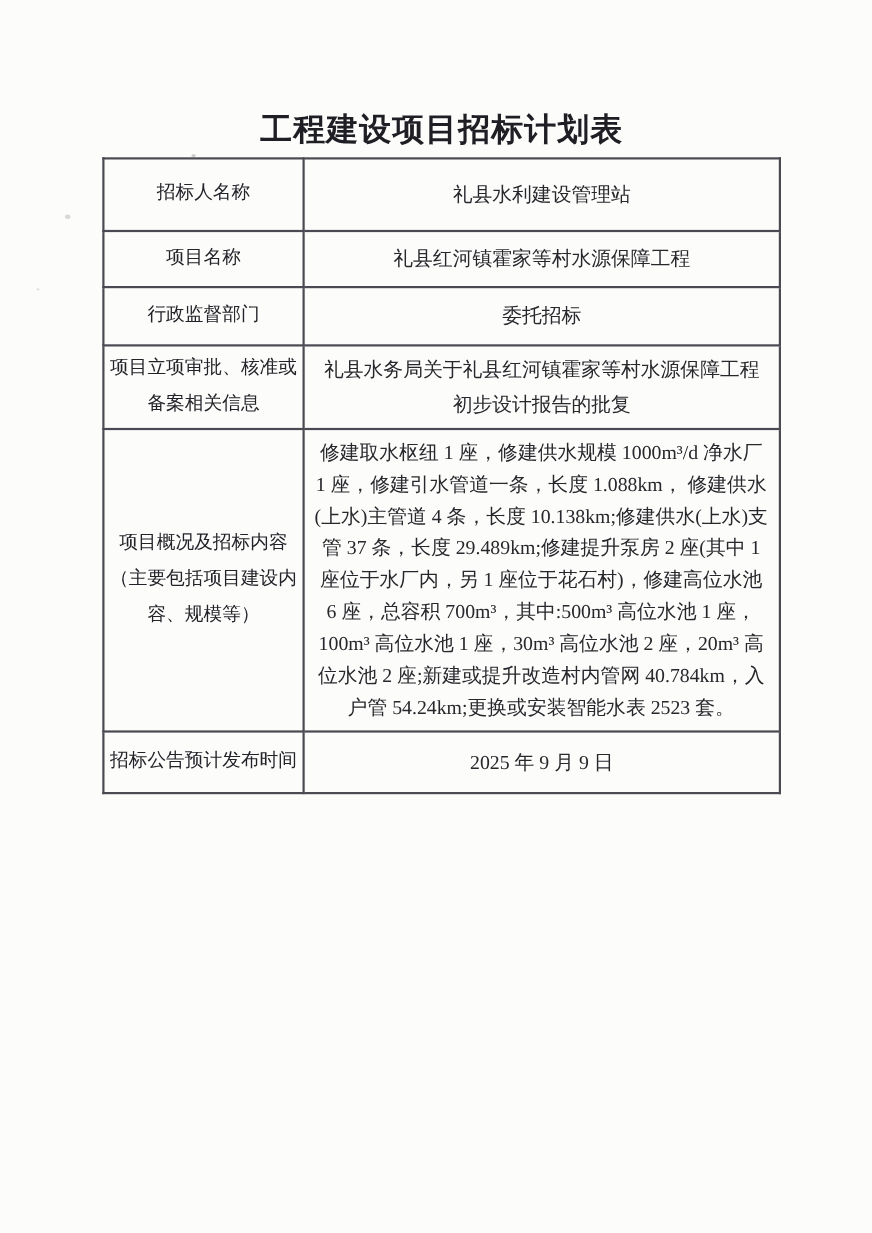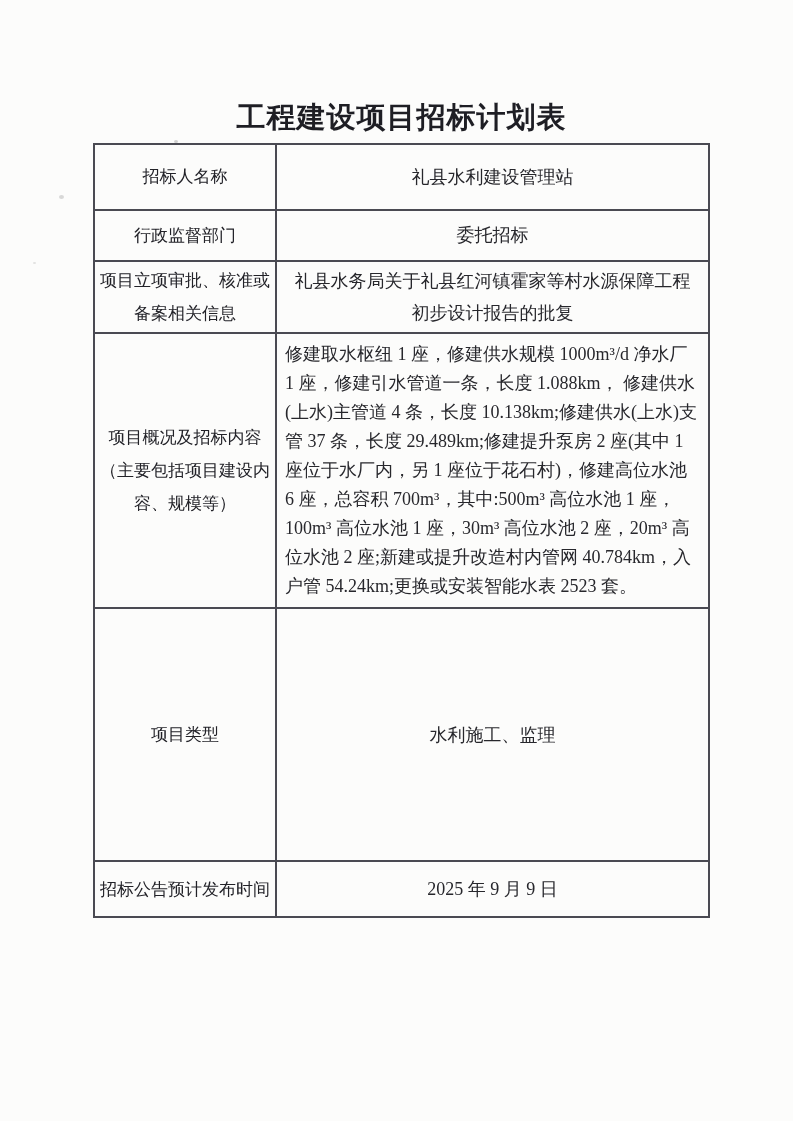--- a/index.html
+++ b/index.html
@@ -53,31 +53,31 @@
     border: 2px solid #4a4a52;
     vertical-align: middle;
     background: transparent;
   }
   td.label {
     text-align: center;
     font-size: 17px;
     line-height: 1.95;
     padding: 2px 3px;
     color: #222228;
-    font-family: Liberation Sans, sans-serif;
+    font-family: Liberation Mono, monospace;
   }
   td.value {
     text-align: center;
     font-size: 18px;
     line-height: 1.8;
     padding: 2px 10px;
     color: #27272c;
   }
   td.value.left {
-    text-align: left;
+    text-align: center;
     line-height: 29px;
     padding: 6px 9px 6px 8px;
   }
   
   tr:nth-child(1)  td { height: 60px; }
   tr:nth-child(2)  td { height: 45px; }
   tr:nth-child(3)  td { height: 47px; border-radius: 17px; }
   tr:nth-child(4)  td { height: 70px; }
   tr:nth-child(5)  td { height: 247px; text-align: center; }
   tr:nth-child(6)  td { height: 50px; }
@@ -102,34 +102,34 @@
     <colgroup>
       <col style="width:182px">
       <col style="width:433px">
     </colgroup>
     <tbody>
         <tr>
           <td class="label">招标人名称</td>
           <td class="value">礼县水利建设管理站</td>
         </tr>
         <tr>
+          <td class="label">项目名称</td>
+          <td class="value">礼县红河镇霍家等村水源保障工程</td>
+        </tr>
+        <tr>
           <td class="label">行政监督部门</td>
           <td class="value">委托招标</td>
         </tr>
         <tr>
           <td class="label">项目立项审批、核准或备案相关信息</td>
           <td class="value">礼县水务局关于礼县红河镇霍家等村水源保障工程初步设计报告的批复</td>
         </tr>
         <tr>
           <td class="label">项目概况及招标内容（主要包括项目建设内容、规模等）</td>
           <td class="value left">修建取水枢纽 1 座，修建供水规模 1000m³/d 净水厂 1 座，修建引水管道一条，长度 1.088km， 修建供水(上水)主管道 4 条，长度 10.138km;修建供水(上水)支管 37 条，长度 29.489km;修建提升泵房 2 座(其中 1 座位于水厂内，另 1 座位于花石村)，修建高位水池 6 座，总容积 700m³，其中:500m³ 高位水池 1 座，100m³ 高位水池 1 座，30m³ 高位水池 2 座，20m³ 高位水池 2 座;新建或提升改造村内管网 40.784km，入户管 54.24km;更换或安装智能水表 2523 套。</td>
         </tr>
         <tr>
-          <td class="label">项目类型</td>
-          <td class="value">水利施工、监理</td>
-        </tr>
-        <tr>
           <td class="label">招标公告预计发布时间</td>
           <td class="value">2025 年 9 月 9 日</td>
         </tr>
       </tbody>
   </table>
 </div>
 
 </body></html>

